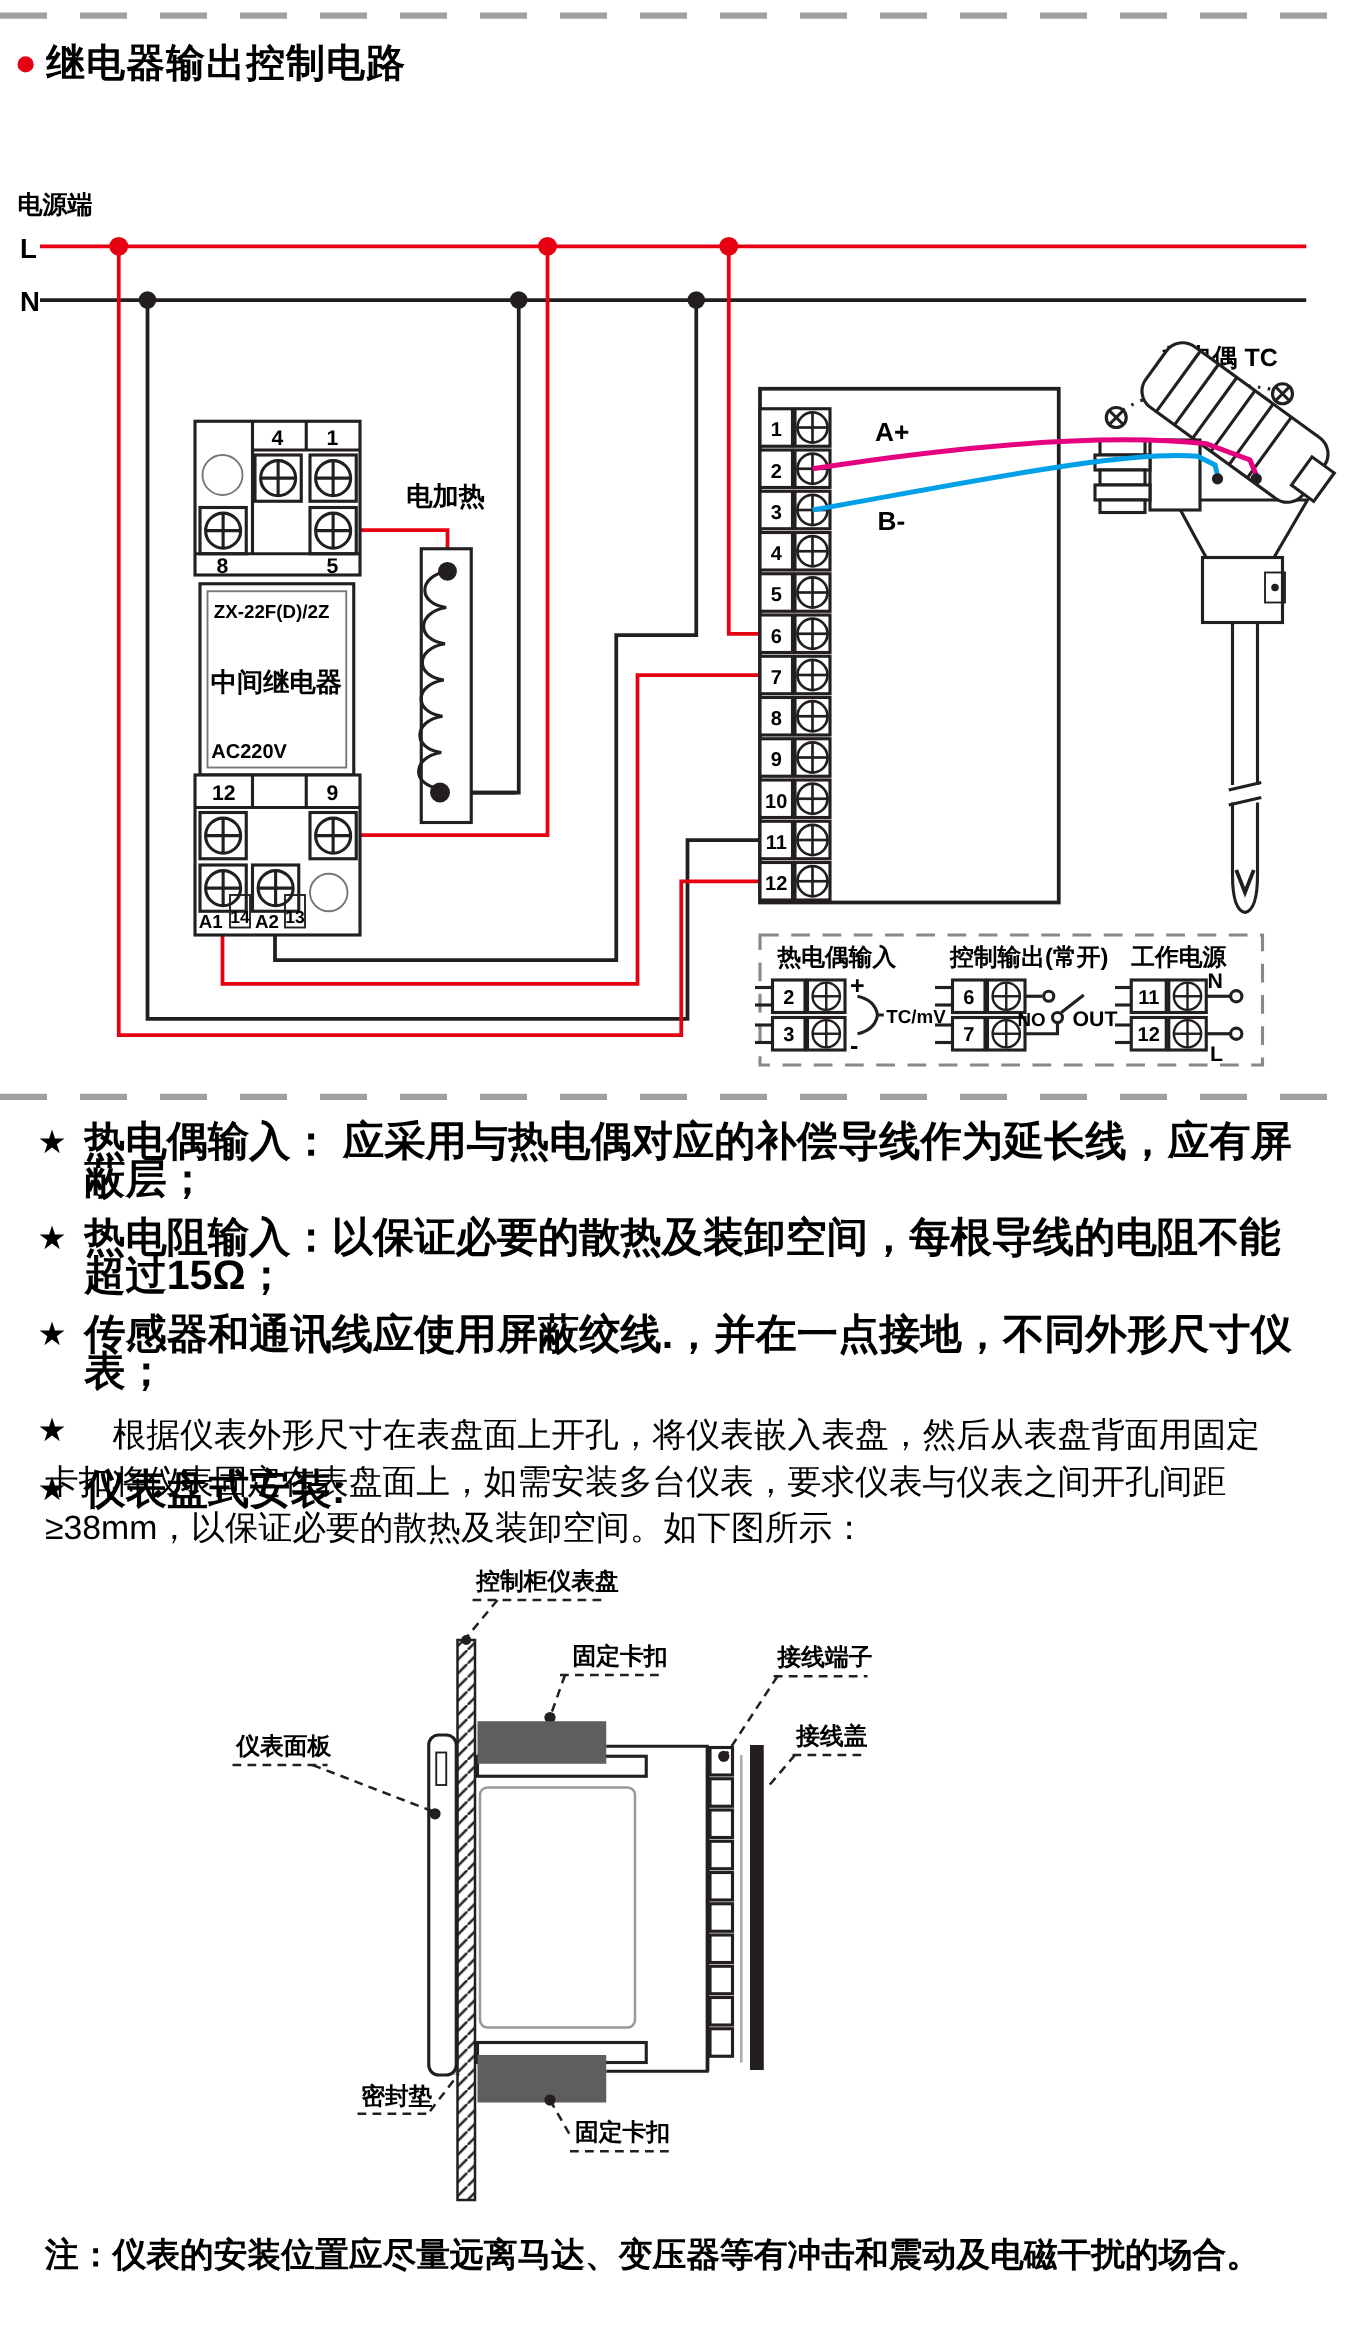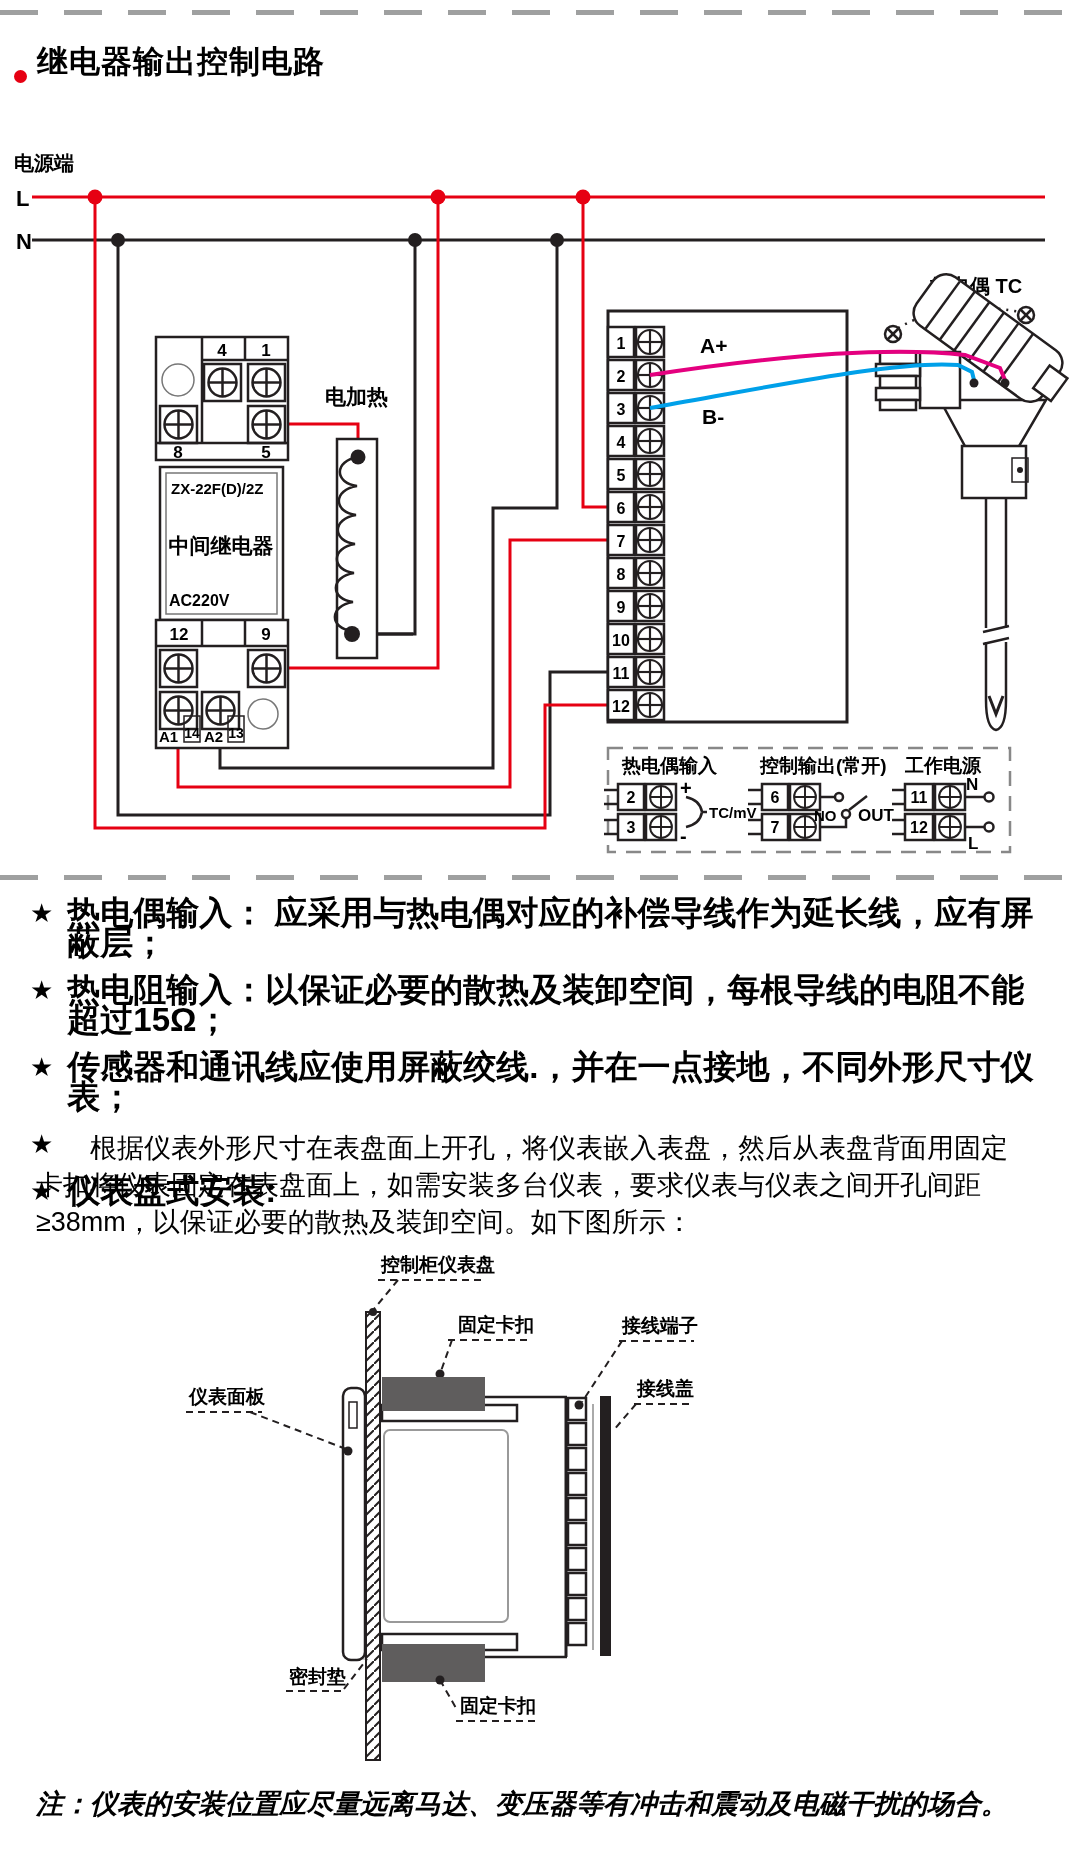--- a/index.html
+++ b/index.html
@@ -1,30 +1,30 @@
 <!DOCTYPE html>
 <html><head>
 <meta charset="utf-8">
 <style>
   html,body{margin:0;padding:0;background:#fff;}
   .page{position:relative;width:1080px;height:1860px;background:#fff;overflow:hidden;
         font-family:"Liberation Sans",sans-serif;color:#000;}
   .dashline{position:absolute;left:0;width:1080px;height:5px;
         background:repeating-linear-gradient(90deg,#9fa0a0 0 38px,transparent 38px 64px);}
-  .titlerow{position:absolute;left:14px;top:41px;display:flex;align-items:flex-end;gap:10px;}
+  .titlerow{position:absolute;left:14px;top:30px;display:flex;align-items:center;gap:10px;}
   .bullet{width:13px;height:13px;border-radius:50%;background:#e60012;flex:0 0 auto;}
   .title{font-size:31px;font-weight:bold;letter-spacing:1px;}
   .subtitle{position:absolute;left:36px;top:76px;font-size:27px;font-weight:bold;}
   .notes{position:absolute;left:30px;top:898px;width:1020px;}
   .note-row{display:flex;gap:14px;line-height:30px;margin-bottom:17px;}
   .note-star{font-size:26px;flex:0 0 auto;}
   .note-text{font-size:33px;font-weight:bold;}
   .para{position:absolute;left:36px;top:1130px;width:995px;font-size:27px;font-weight:normal;
         line-height:37px;text-indent:2em;}
-  .footnote{position:absolute;left:36px;top:1786px;font-size:27px;font-weight:bold;font-style:italic;}
+  .footnote{position:absolute;left:36px;top:1786px;font-size:27px;font-weight:bold;}
   svg{position:absolute;left:0;top:0;}
   svg text{fill:#000;font-family:"Liberation Sans",sans-serif;font-weight:bold;}
   .t14{font-size:14px}.t15{font-size:15px}.t16{font-size:16px}.t17{font-size:17px}
   .t19{font-size:19px}.t20{font-size:20px}.t21{font-size:21px}.t22{font-size:22px}
   .k{stroke:#231f20;stroke-width:2.5;fill:none}
   .kf{stroke:#231f20;stroke-width:2.5;fill:#fff}
   .k15{stroke:#231f20;stroke-width:1.5;fill:none}
   .g15{stroke:#777;stroke-width:1.5;fill:none}
   .wr{stroke:#e60012;stroke-width:3;fill:none}
   .wb{stroke:#231f20;stroke-width:3;fill:none}

